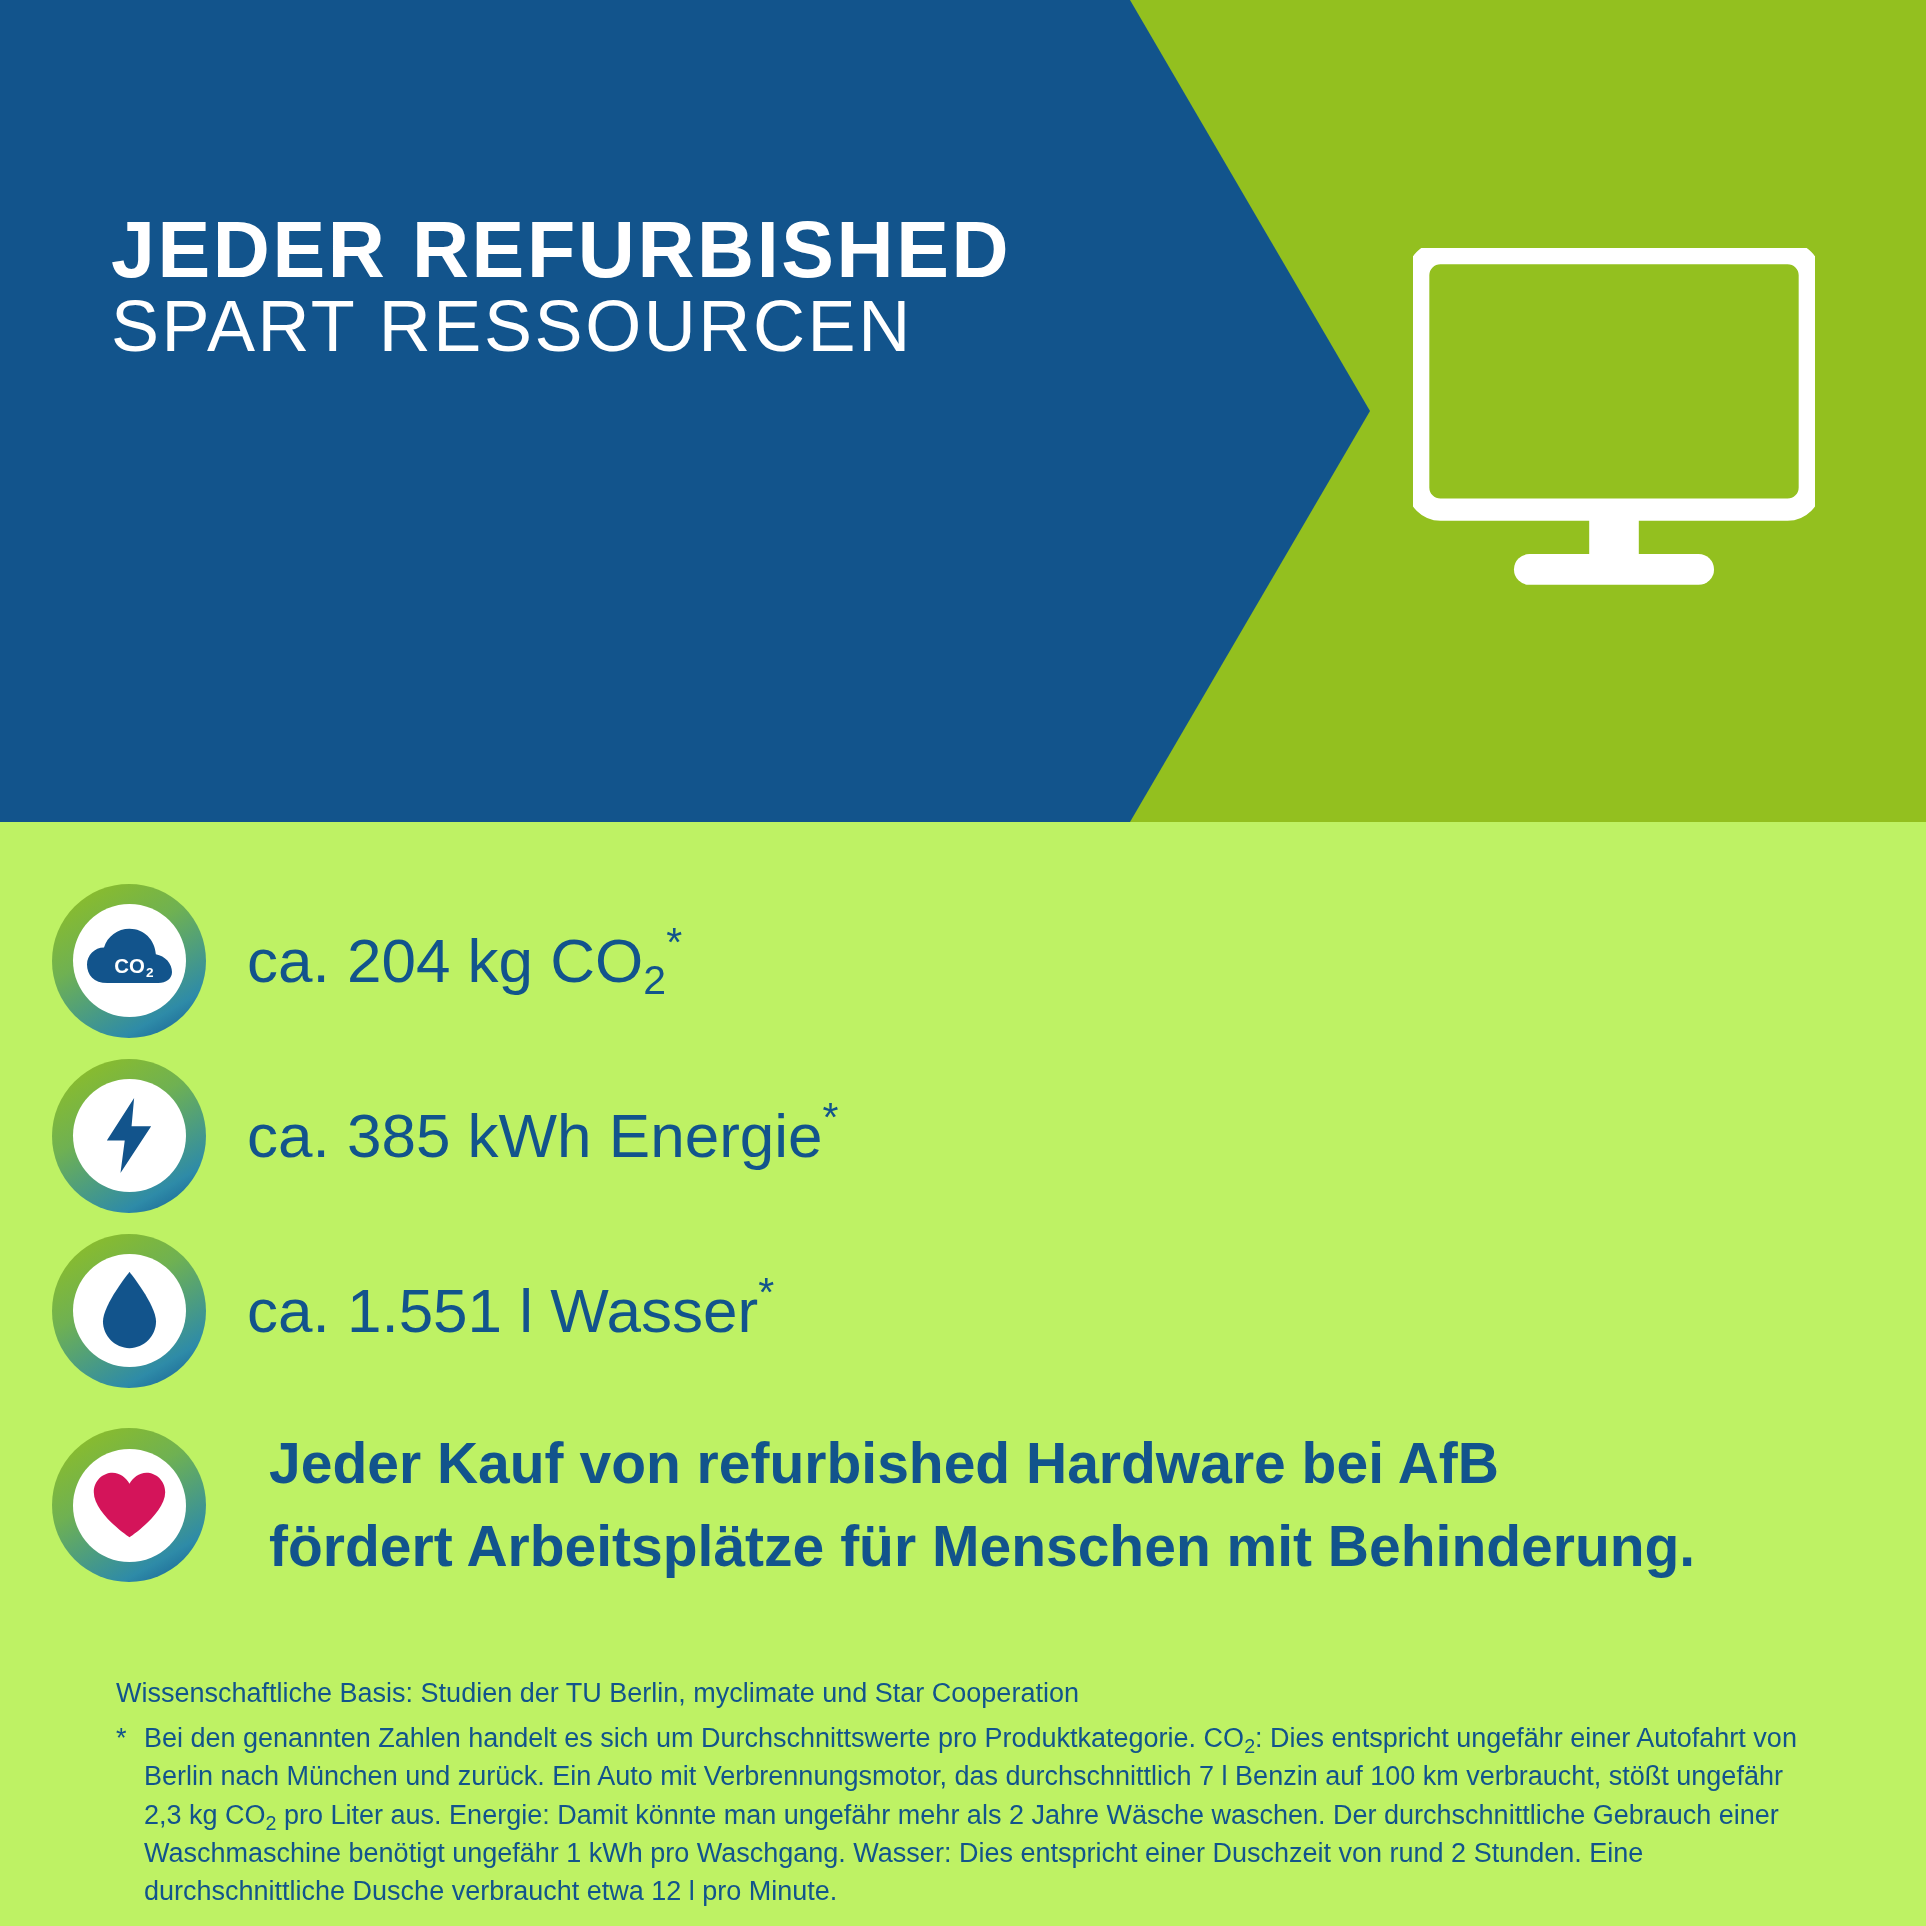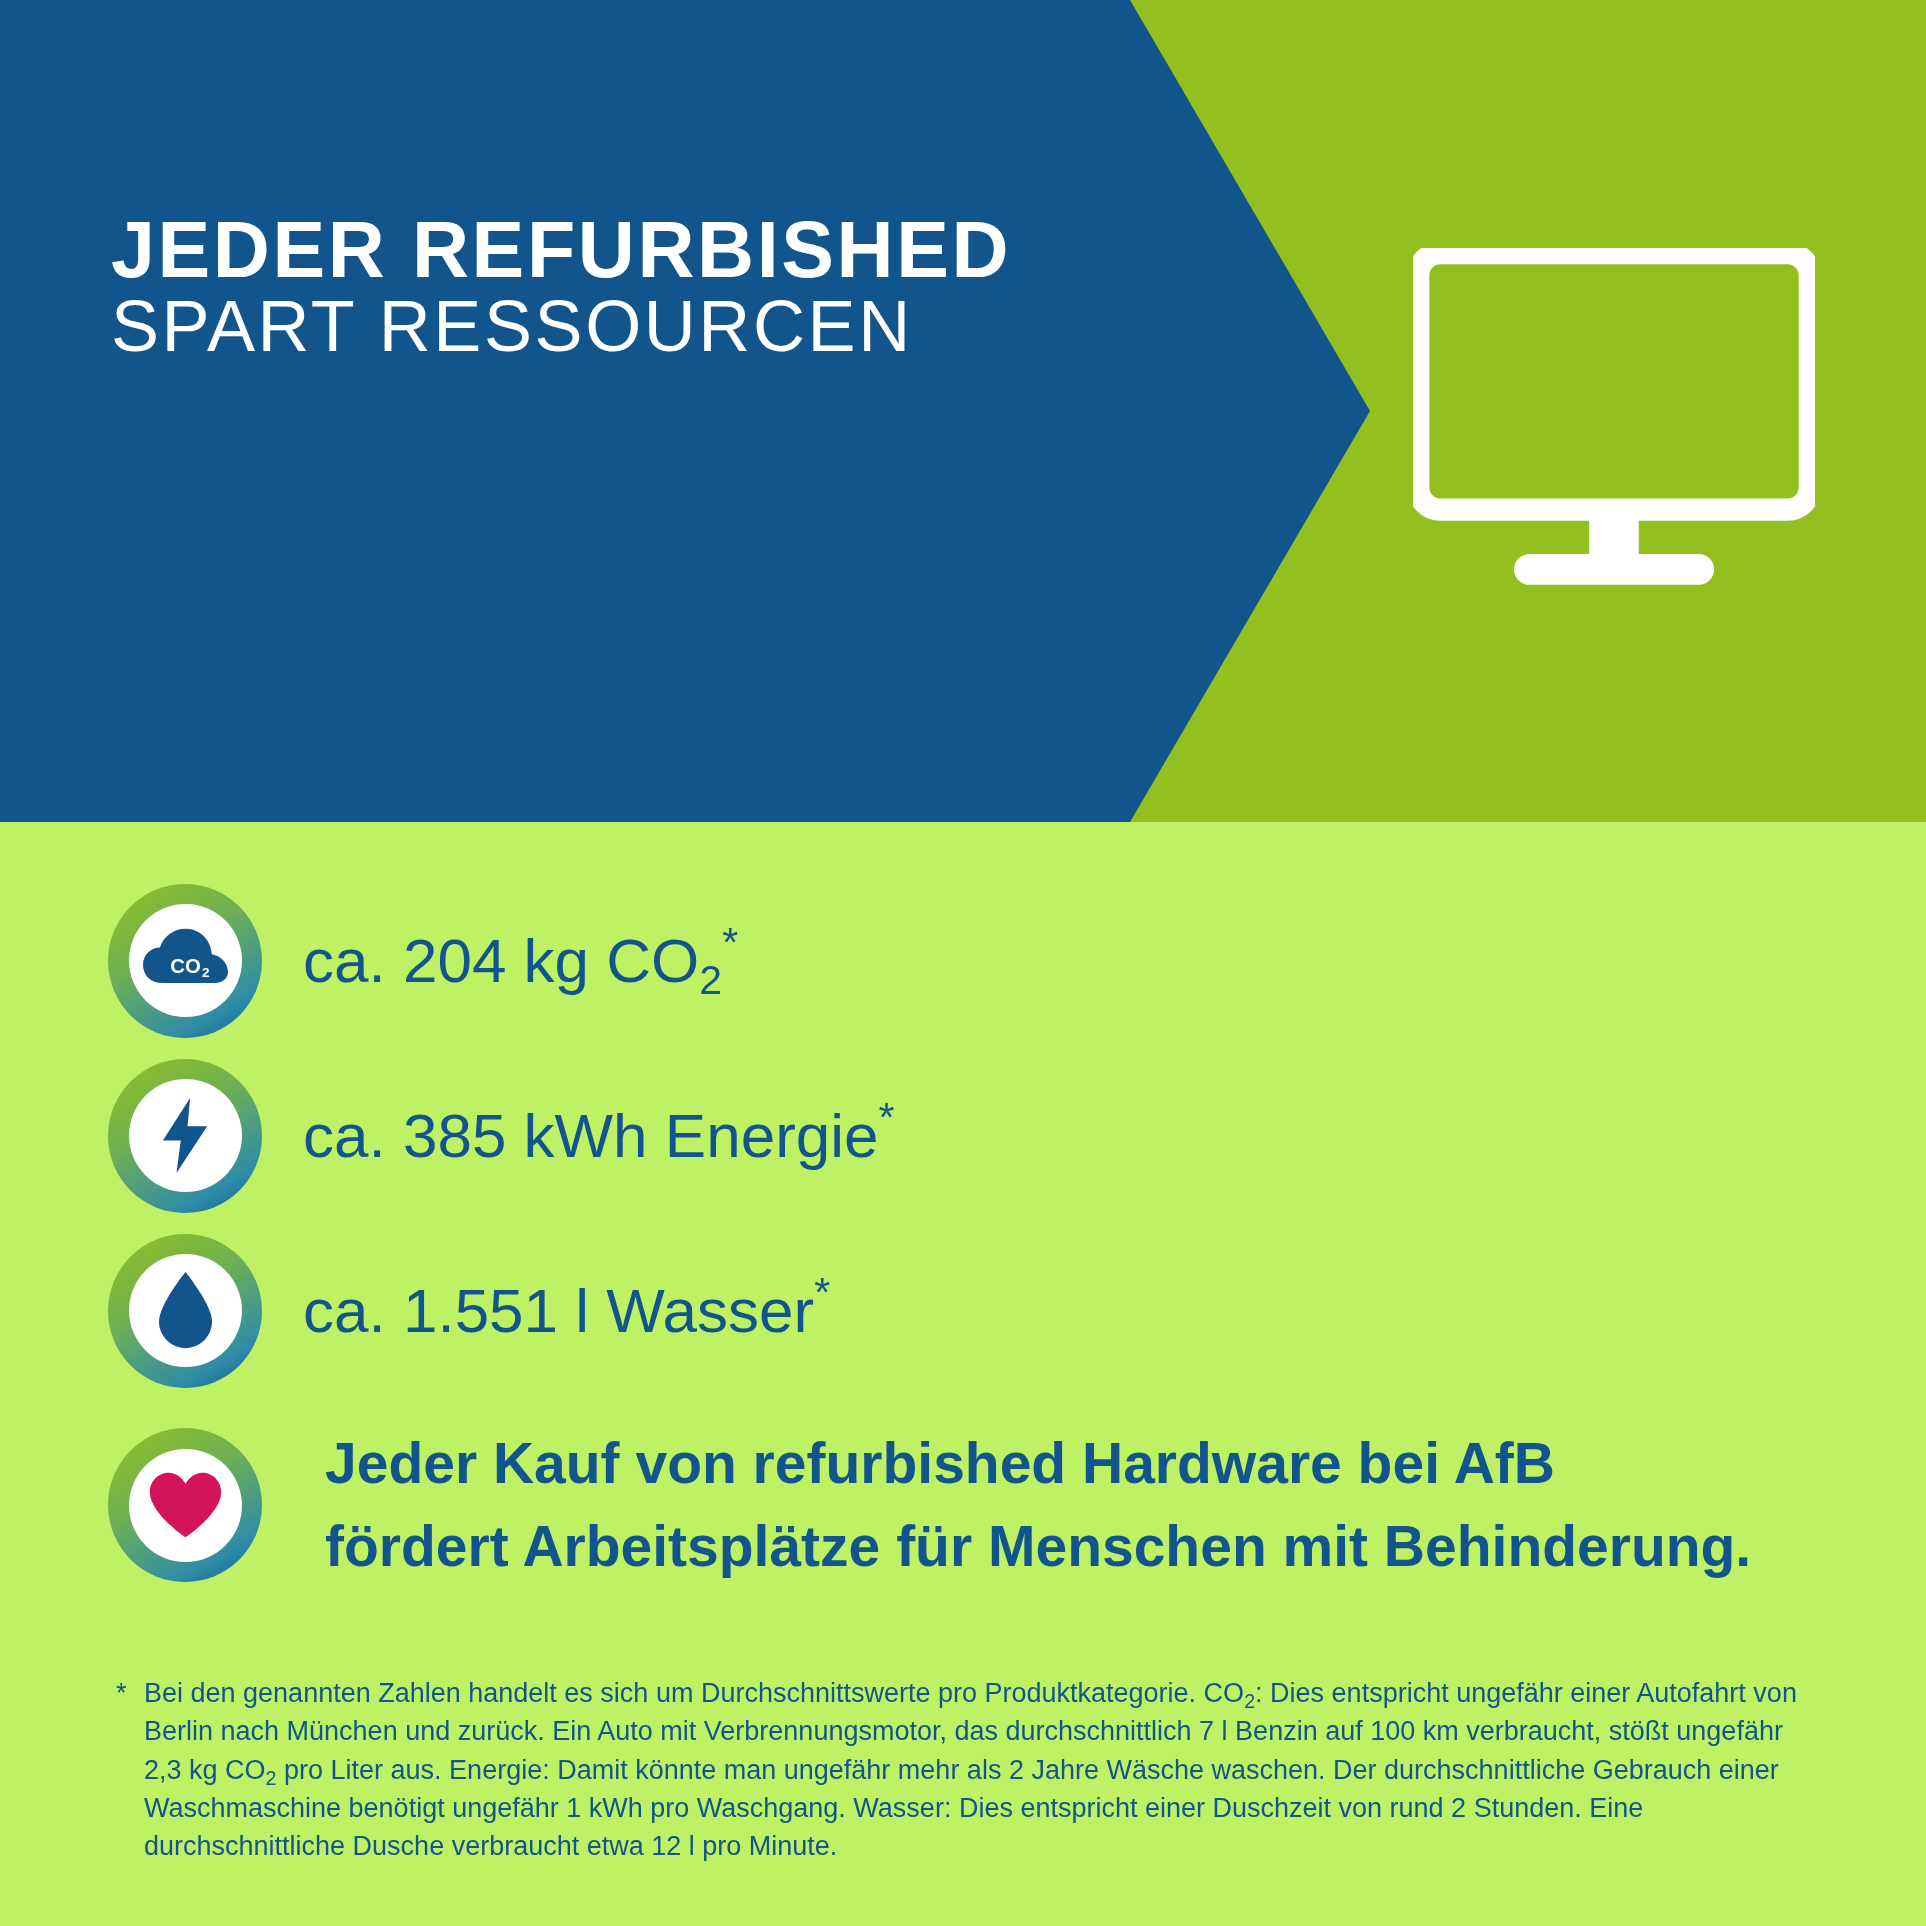--- a/index.html
+++ b/index.html
@@ -78,21 +78,21 @@
     position: absolute;
     top: 873px;
     left: 0;
     width: 1926px;
   }
   .stat-row {
     position: relative;
     display: flex;
     align-items: center;
     height: 175px;
-    padding-left: 108px;
+    padding-left: 52px;
   }
   .badge {
     position: relative;
     width: 154px;
     height: 154px;
     min-width: 154px;
     border-radius: 50%;
     background: linear-gradient(150deg, #93C01F 0%, #6FB152 40%, #2E8BA8 80%, #12548C 100%);
     display: flex;
     align-items: center;
@@ -239,20 +239,21 @@
         </div>
       </div>
       <div class="closing-text">
         <div>Jeder Kauf von refurbished Hardware bei AfB</div>
         <div>fördert Arbeitsplätze für Menschen mit Behinderung.</div>
       </div>
     </div>
   </div>
 
   <div class="footnotes">
+    <div class="fn-basis">Wissenschaftliche Basis: Studien der TU Berlin, myclimate und Star Cooperation</div>
     <div class="fn-star">
       <div class="fn-star-mark">*</div>
       <div class="fn-star-body"><span>Bei den genannten Zahlen handelt es sich um Durchschnittswerte pro Produktkategorie. CO</span><sub>2</sub><span>: Dies entspricht ungefähr einer Autofahrt von Berlin nach München und zurück. Ein Auto mit Verbrennungsmotor, das durchschnittlich 7 l Benzin auf 100 km verbraucht, stößt ungefähr 2,3 kg CO</span><sub>2</sub><span> pro Liter aus. Energie: Damit könnte man ungefähr mehr als 2 Jahre Wäsche waschen. Der durchschnittliche Gebrauch einer Waschmaschine benötigt ungefähr 1 kWh pro Waschgang. Wasser: Dies entspricht einer Duschzeit von rund 2 Stunden. Eine durchschnittliche Dusche verbraucht etwa 12 l pro Minute.</span></div>
     </div>
   </div>
 
 </div>
 
 
 </body></html>

